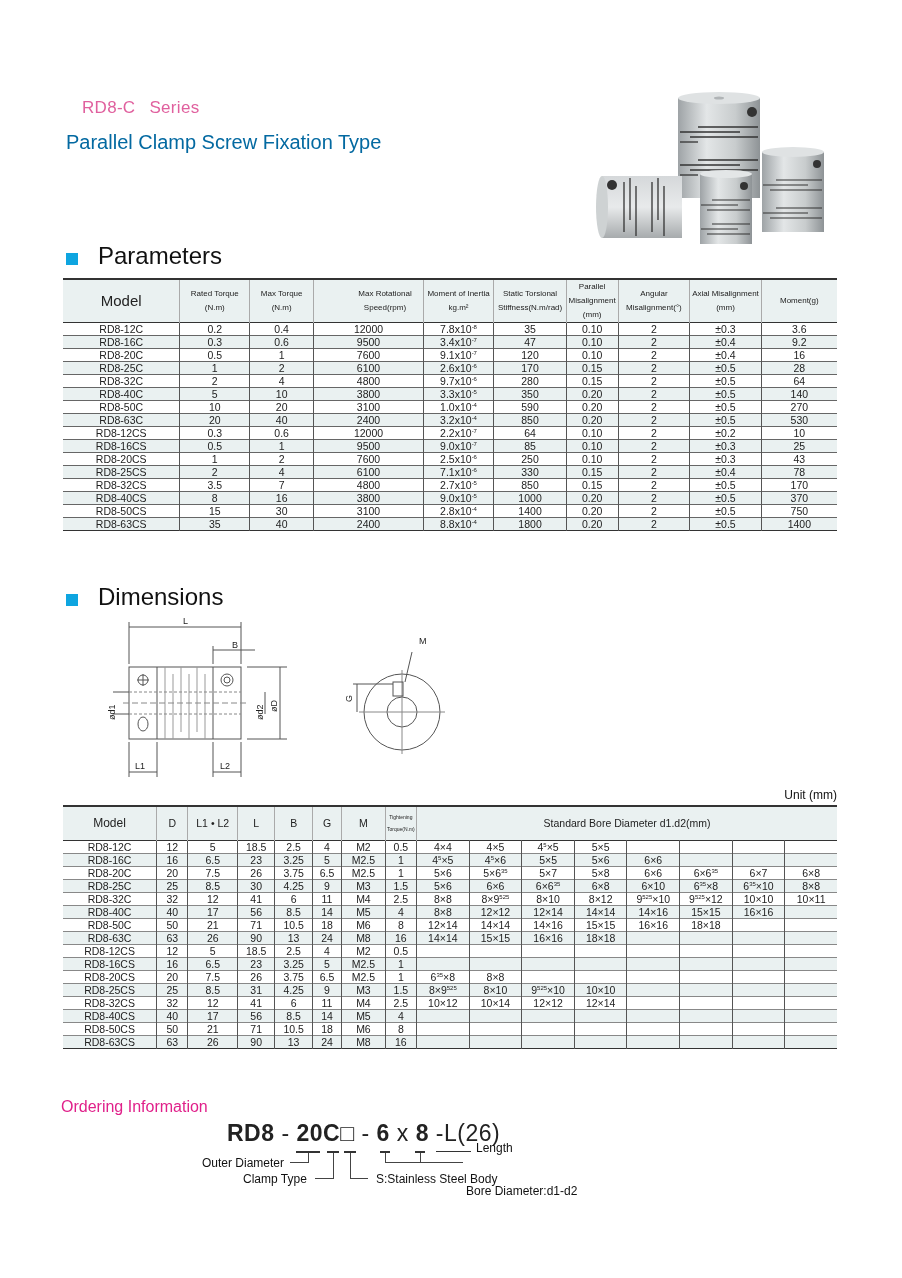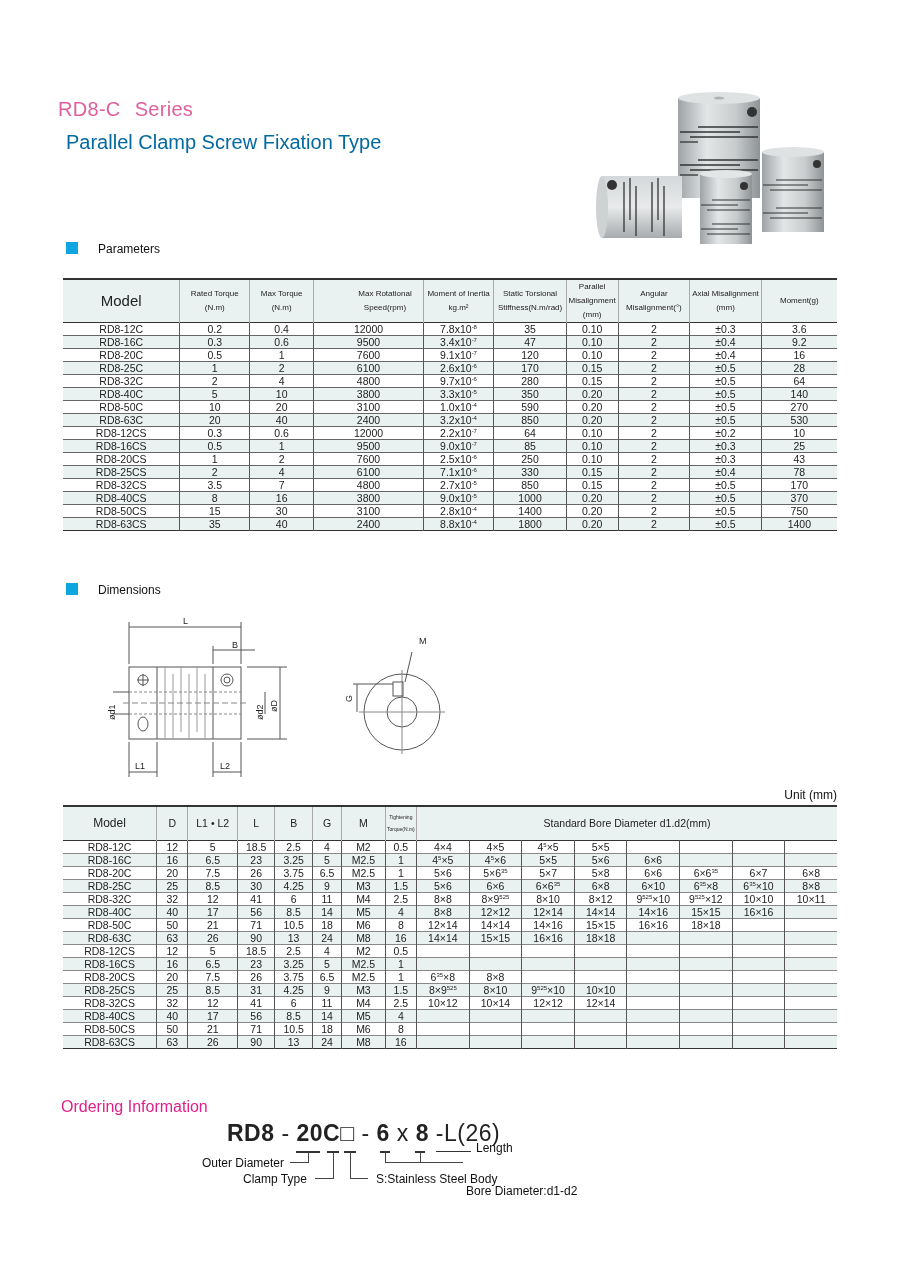--- a/index.html
+++ b/index.html
@@ -1,21 +1,21 @@
 <!DOCTYPE html>
 <html><head>
 <meta charset="utf-8">
 <style>
   html,body{margin:0;padding:0;background:#fff;}
   body{width:902px;height:1278px;position:relative;font-family:"Liberation Sans",sans-serif;color:#222;overflow:hidden;}
   .abs{position:absolute;}
-  .series-title{left:58px;top:98px;font-size:20px;color:#e0609e;letter-spacing:0.3px;}
+  .series-title{left:82px;top:98px;font-size:17px;color:#e0609e;letter-spacing:0.3px;}
   .series-title .gap{display:inline-block;width:14px;}
   .sub-title{left:66px;top:131px;font-size:20px;color:#0369a1;}
-  .section{font-size:12px;color:#111;}
+  .section{font-size:24px;color:#111;}
   .section .sq{display:inline-block;width:12px;height:12px;background:#0ea5e0;margin-right:20px;vertical-align:-1px;}
   table{border-collapse:collapse;position:absolute;font-family:"Liberation Sans",sans-serif;}
   td,th{padding:0;text-align:center;font-weight:normal;}
   
   #ptable{left:63px;top:278px;width:774px;font-size:10.5px;}
   #ptable thead tr{height:41px;background:#eaf1f1;border-top:2px solid #333;border-bottom:1.5px solid #333;}
   #ptable thead th{font-size:8px;line-height:14px;border-left:1px solid #aaa;color:#222;}
   #ptable thead th:first-child{border-left:none;font-size:15px;}
   #ptable tbody tr{height:12.8px;}
   #ptable tbody tr:nth-child(even){background:#eaf1f1;}

